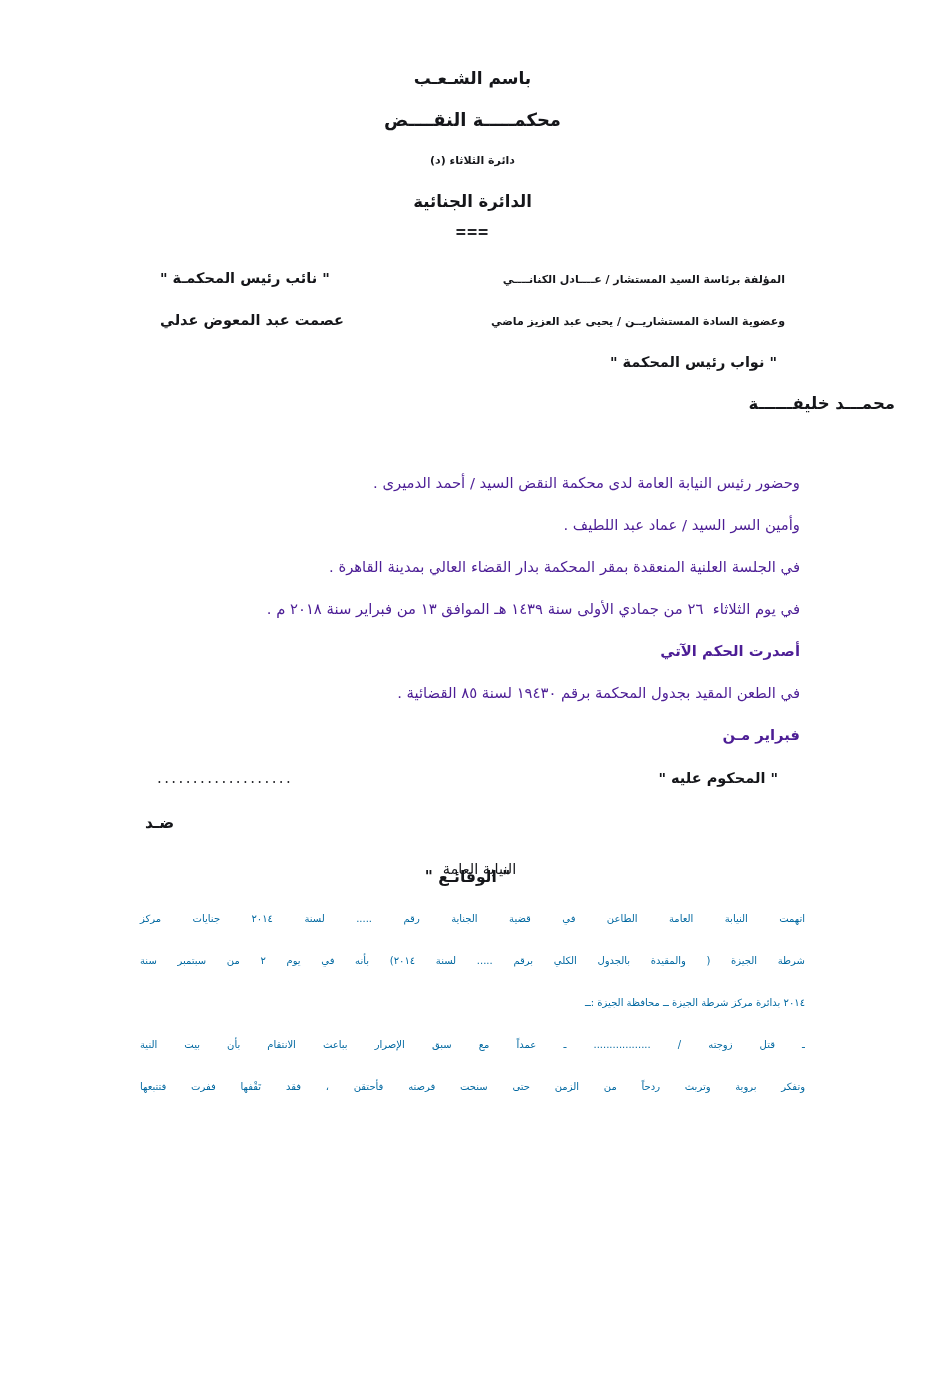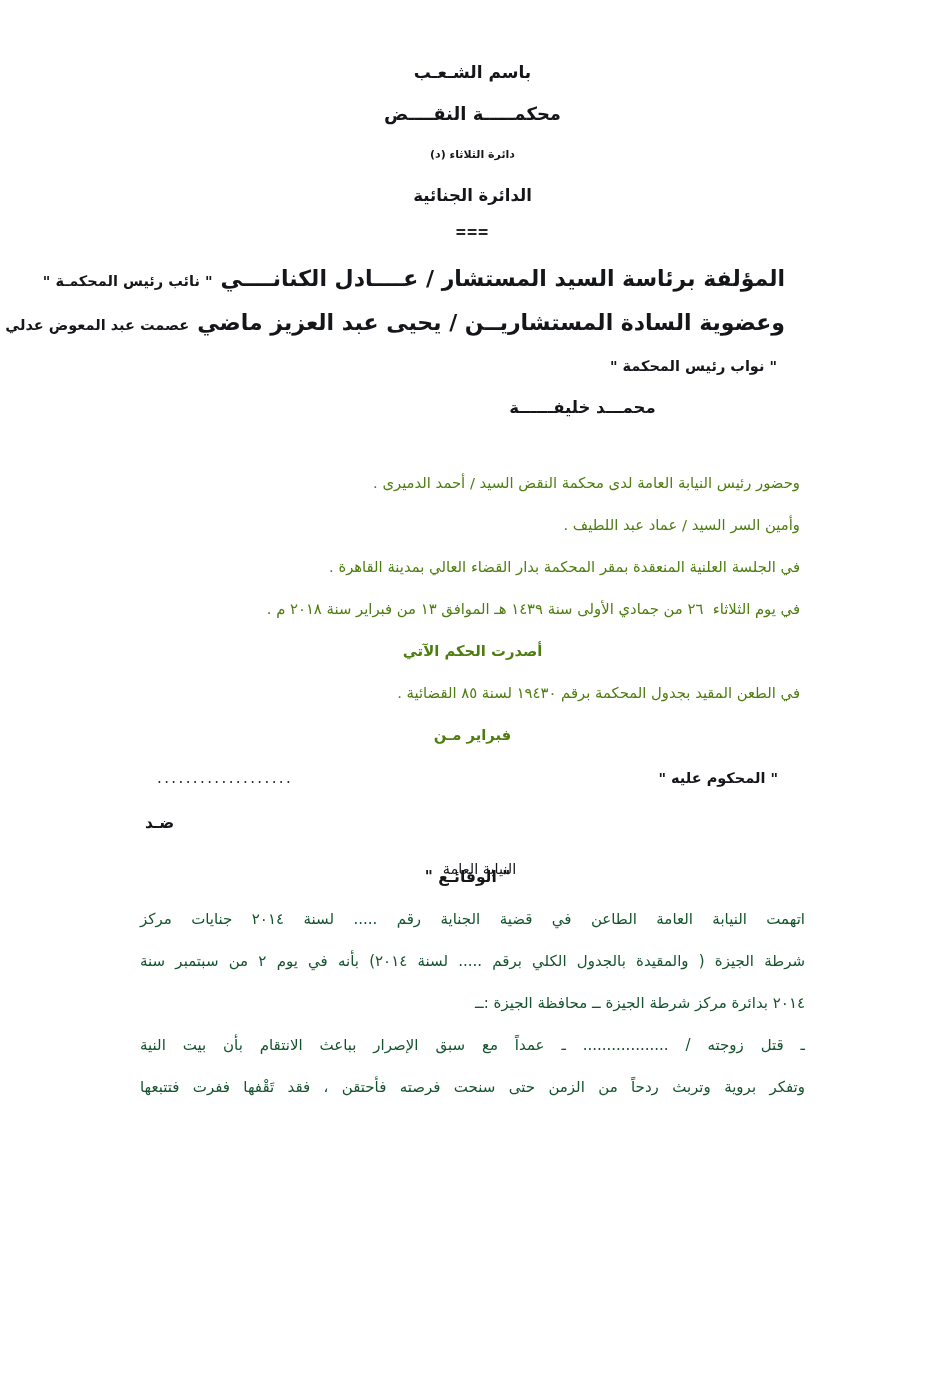--- a/index.html
+++ b/index.html
@@ -21,21 +21,21 @@
     position: relative;
     width: 945px;
     height: 1383px;
     background: #ffffff;
     box-sizing: border-box;
   }
 
   
   .head-block {
     position: absolute;
-    top: 52px;
+    top: 58px;
     right: 0;
     left: 0;
     text-align: center;
   }
   .head-line {
     font-weight: bold;
     font-size: 17.5px;
     line-height: 41px;
     letter-spacing: 0;
     white-space: pre;
@@ -68,58 +68,58 @@
   }
   .bench-row {
     display: flex;
     flex-direction: row;
     justify-content: space-between;
     align-items: baseline;
     line-height: 41px;
     white-space: pre;
   }
   .bench-main {
-    font-size: 22px;
+    font-size: 11px;
     font-weight: bold;
     direction: rtl;
     text-align: right;
   }
   .bench-title {
     font-size: 14.5px;
     font-weight: bold;
     direction: rtl;
     text-align: left;
     padding-inline-start: 8px;
   }
   .bench-row.r3 .bench-main { padding-inline-end: 62px; }
   .bench-row.r4 {
-    justify-content: center;
+    justify-content: flex-start;
   }
   .bench-row.r4 .bench-main {
     font-size: 16.5px;
     padding-inline-end: 0;
     transform: translateX(110px);
   }
 
   
   .body-block {
     position: absolute;
     top: 462px;
     right: 145px;
     left: 145px;
   }
   .bline {
     font-size: 14.8px;
     line-height: 42px;
     direction: rtl;
     white-space: pre;
-    color: #4d7c0f;
+    color: #4c1d95;
   }
   .bline.right   { text-align: right; }
-  .bline.center  { text-align: center; }
+  .bline.center  { text-align: right; }
   .bline.b-bold  { font-weight: bold; }
   .bline.pad-r-40 { padding-inline-end: 40px; }
   .bline.pad-r-18 { padding-inline-end: 18px; }
 
   
   .party-row {
     display: flex;
     flex-direction: row;
     justify-content: space-between;
     align-items: baseline;
@@ -168,26 +168,26 @@
   .facts-title {
     text-align: center;
     font-size: 15.5px;
     font-weight: bold;
     line-height: 42px;
     direction: rtl;
     white-space: pre;
     padding-inline-start: 10px;
   }
   .facts-p {
-    font-size: 15px;
+    font-size: 10px;
     line-height: 42px;
     direction: rtl;
     text-align: justify;
     text-align-last: justify;
-    color: #14532d;
+    color: #0369a1;
   }
   .facts-p.last { text-align-last: right; }
   .facts-p.tail { text-align-last: justify; }
 </style>
 </head>
 <body>
 
 <div class="page">
 
   <div class="head-block">

